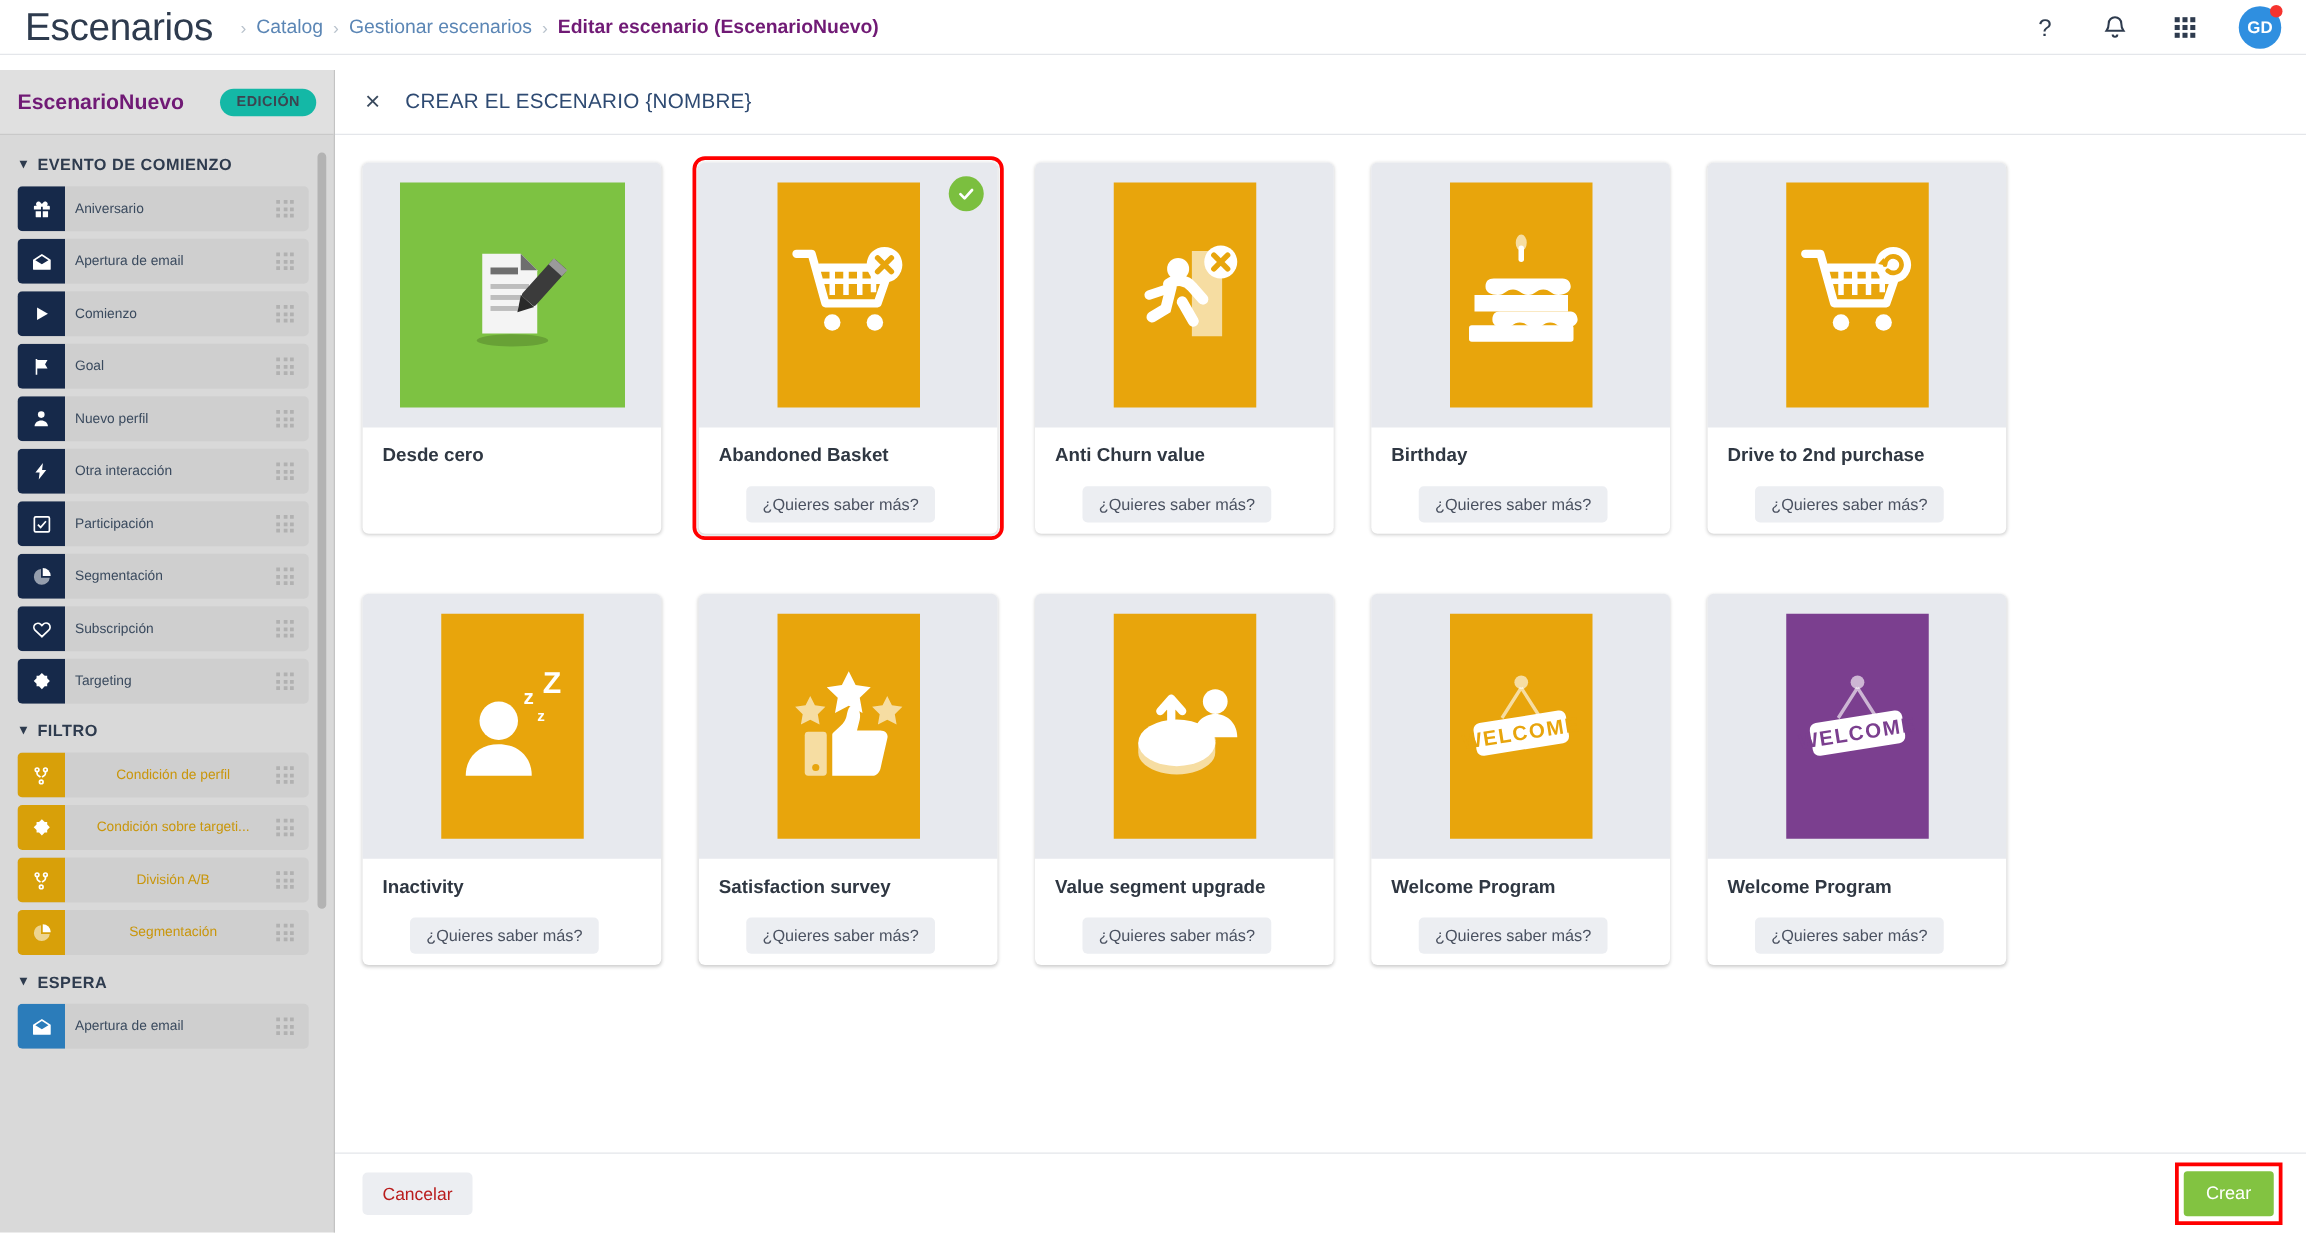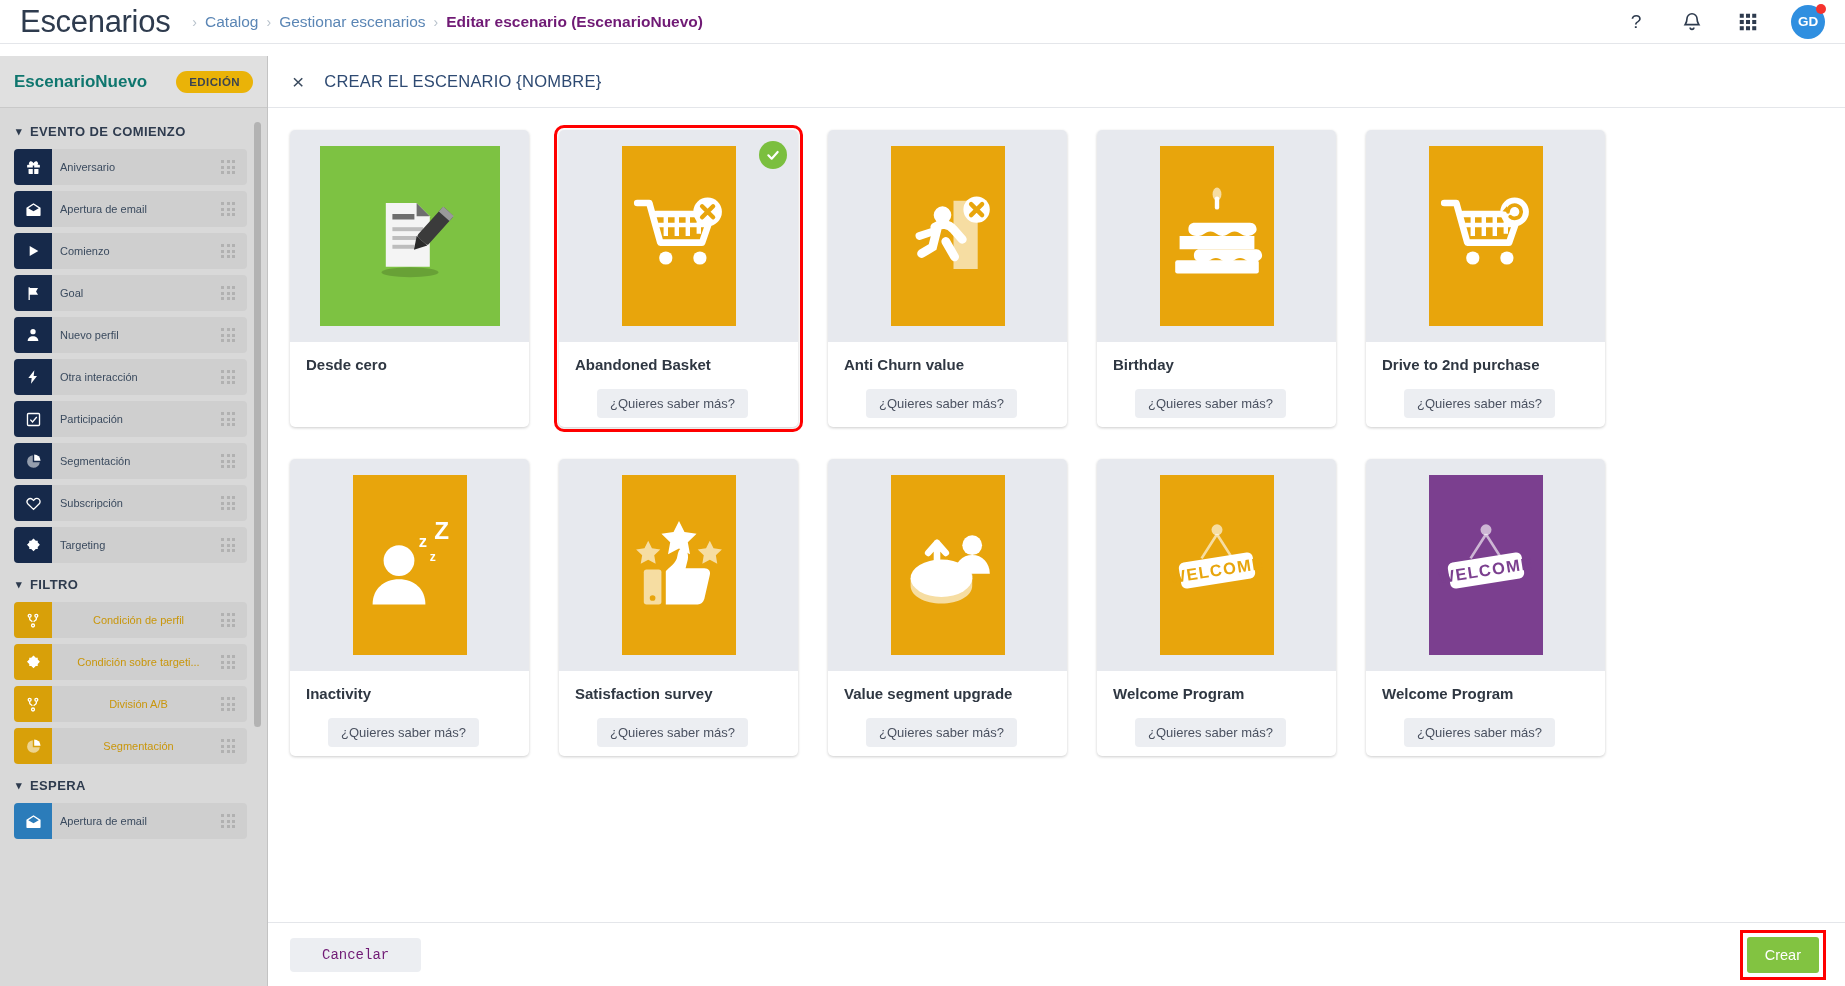--- a/index.html
+++ b/index.html
@@ -43,23 +43,23 @@
   #sidebar {
     position: absolute; left: 0; top: 56px; width: 268px; height: 930px;
     background: #d9d9d9; border-right: 1px solid #c3c3c3;
     display: flex; flex-direction: column;
   }
   #sidebar-head {
     height: 52px; flex: 0 0 52px; background: #e0e0e0;
     display: flex; align-items: center; padding: 0 14px;
     border-bottom: 1px solid #c9c9c9;
   }
-  #scenario-name { font-size: 17px; font-weight: 700; color: #0f766e; }
+  #scenario-name { font-size: 17px; font-weight: 700; color: #701a75; }
   #edition-badge {
-    margin-left: auto; background: #eab308; color: #3c4450;
+    margin-left: auto; background: #14b8a6; color: #3c4450;
     font-size: 11.5px; font-weight: 700; letter-spacing: .4px;
     padding: 5px 13px; border-radius: 11px;
   }
   #sidebar-scroll {
     flex: 1 1 auto; position: relative; overflow: hidden; padding: 14px 20px 0 14px;
   }
   .sb-group-title {
     display: flex; align-items: center; gap: 8px;
     font-size: 13px; font-weight: 700; letter-spacing: .4px; color: #2e3b4e;
     margin: 14px 0 10px 2px; cursor: pointer;
@@ -112,21 +112,21 @@
   }
   #close-x {
     font-size: 21px; line-height: 1; color: #3a4a5e; cursor: pointer;
     padding: 2px 6px; font-weight: 400;
   }
   #panel-title {
     font-size: 16.5px; color: #2e4a72; letter-spacing: .2px; margin-left: 14px;
   }
   #panel-body { flex: 1 1 auto; overflow: hidden; padding: 22px 22px 0 22px; }
   #card-grid {
-    display: grid; grid-template-columns: repeat(5, 239px); gap: 32px 30px;
+    display: grid; grid-template-columns: repeat(5, 239px); gap: 48px 30px;
   }
   .card {
     background: #ffffff; border-radius: 5px;
     box-shadow: 0 1px 3px rgba(0,0,0,.20);
     display: flex; flex-direction: column; position: relative;
     cursor: pointer; height: 297px;
   }
   .card.selected { outline: 3px solid #ff0000; outline-offset: 2px; justify-content: flex-end; }
   .card-thumb {
     height: 212px; background: #e7e9ee; border-radius: 5px 5px 0 0;
@@ -149,23 +149,23 @@
     background: #eceef2; color: #4a5160; font-size: 13px;
     padding: 7px 13px; border-radius: 4px; border: none; cursor: pointer;
     font-family: "Liberation Sans", sans-serif;
   }
   
   #panel-foot {
     flex: 0 0 64px; border-top: 1px solid #e4e6ea;
     display: flex; align-items: center; padding: 0 22px;
   }
   #btn-cancel {
-    background: #eceef2; color: #701a75; font-size: 14px;
-    padding: 9px 32px; border: none; border-radius: 4px; cursor: pointer;
-    font-family: Liberation Mono, monospace;
+    background: #eceef2; color: #b91c1c; font-size: 14px;
+    padding: 9px 16px; border: none; border-radius: 4px; cursor: pointer;
+    font-family: Liberation Sans, sans-serif;
   }
   #crear-wrap { margin-left: auto; padding: 4px; outline: 3px solid #ff0000; }
   #btn-crear {
     background: #82c341; color: #ffffff; font-size: 14.5px;
     padding: 10px 18px; border: none; border-radius: 3px; cursor: pointer;
     font-family: "Liberation Sans", sans-serif;
   }
 </style>
 </head>
 <body>

